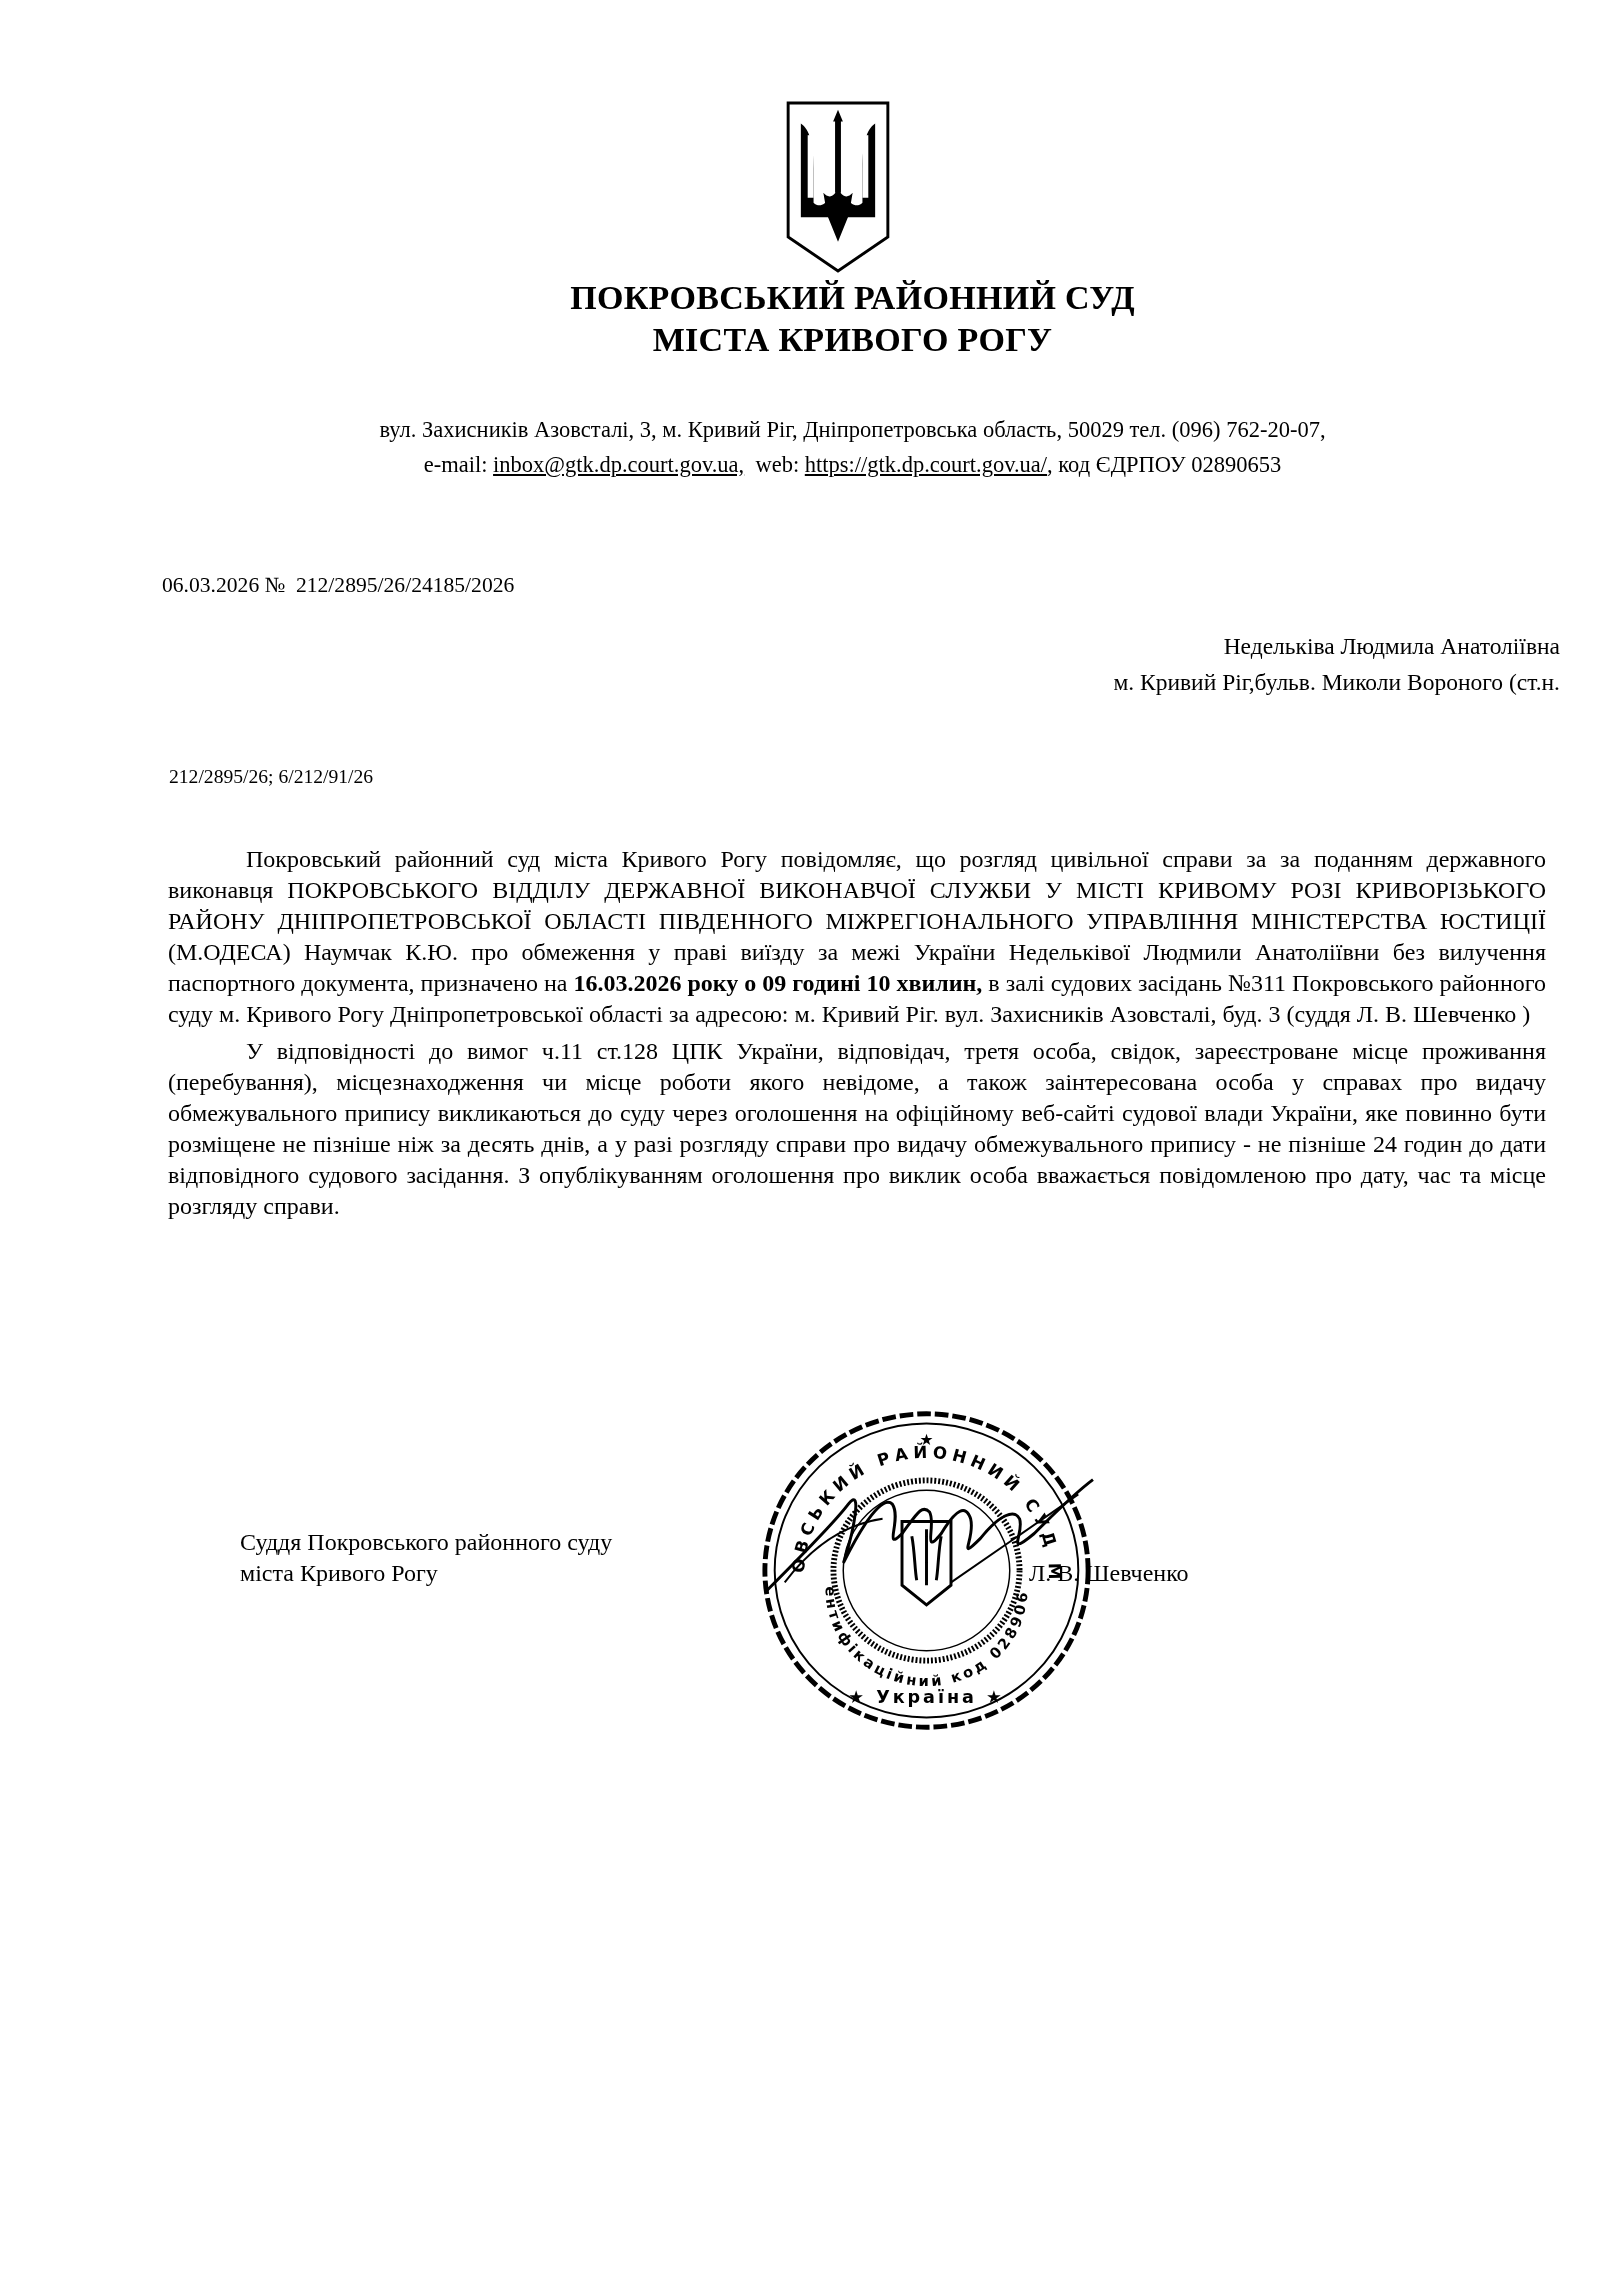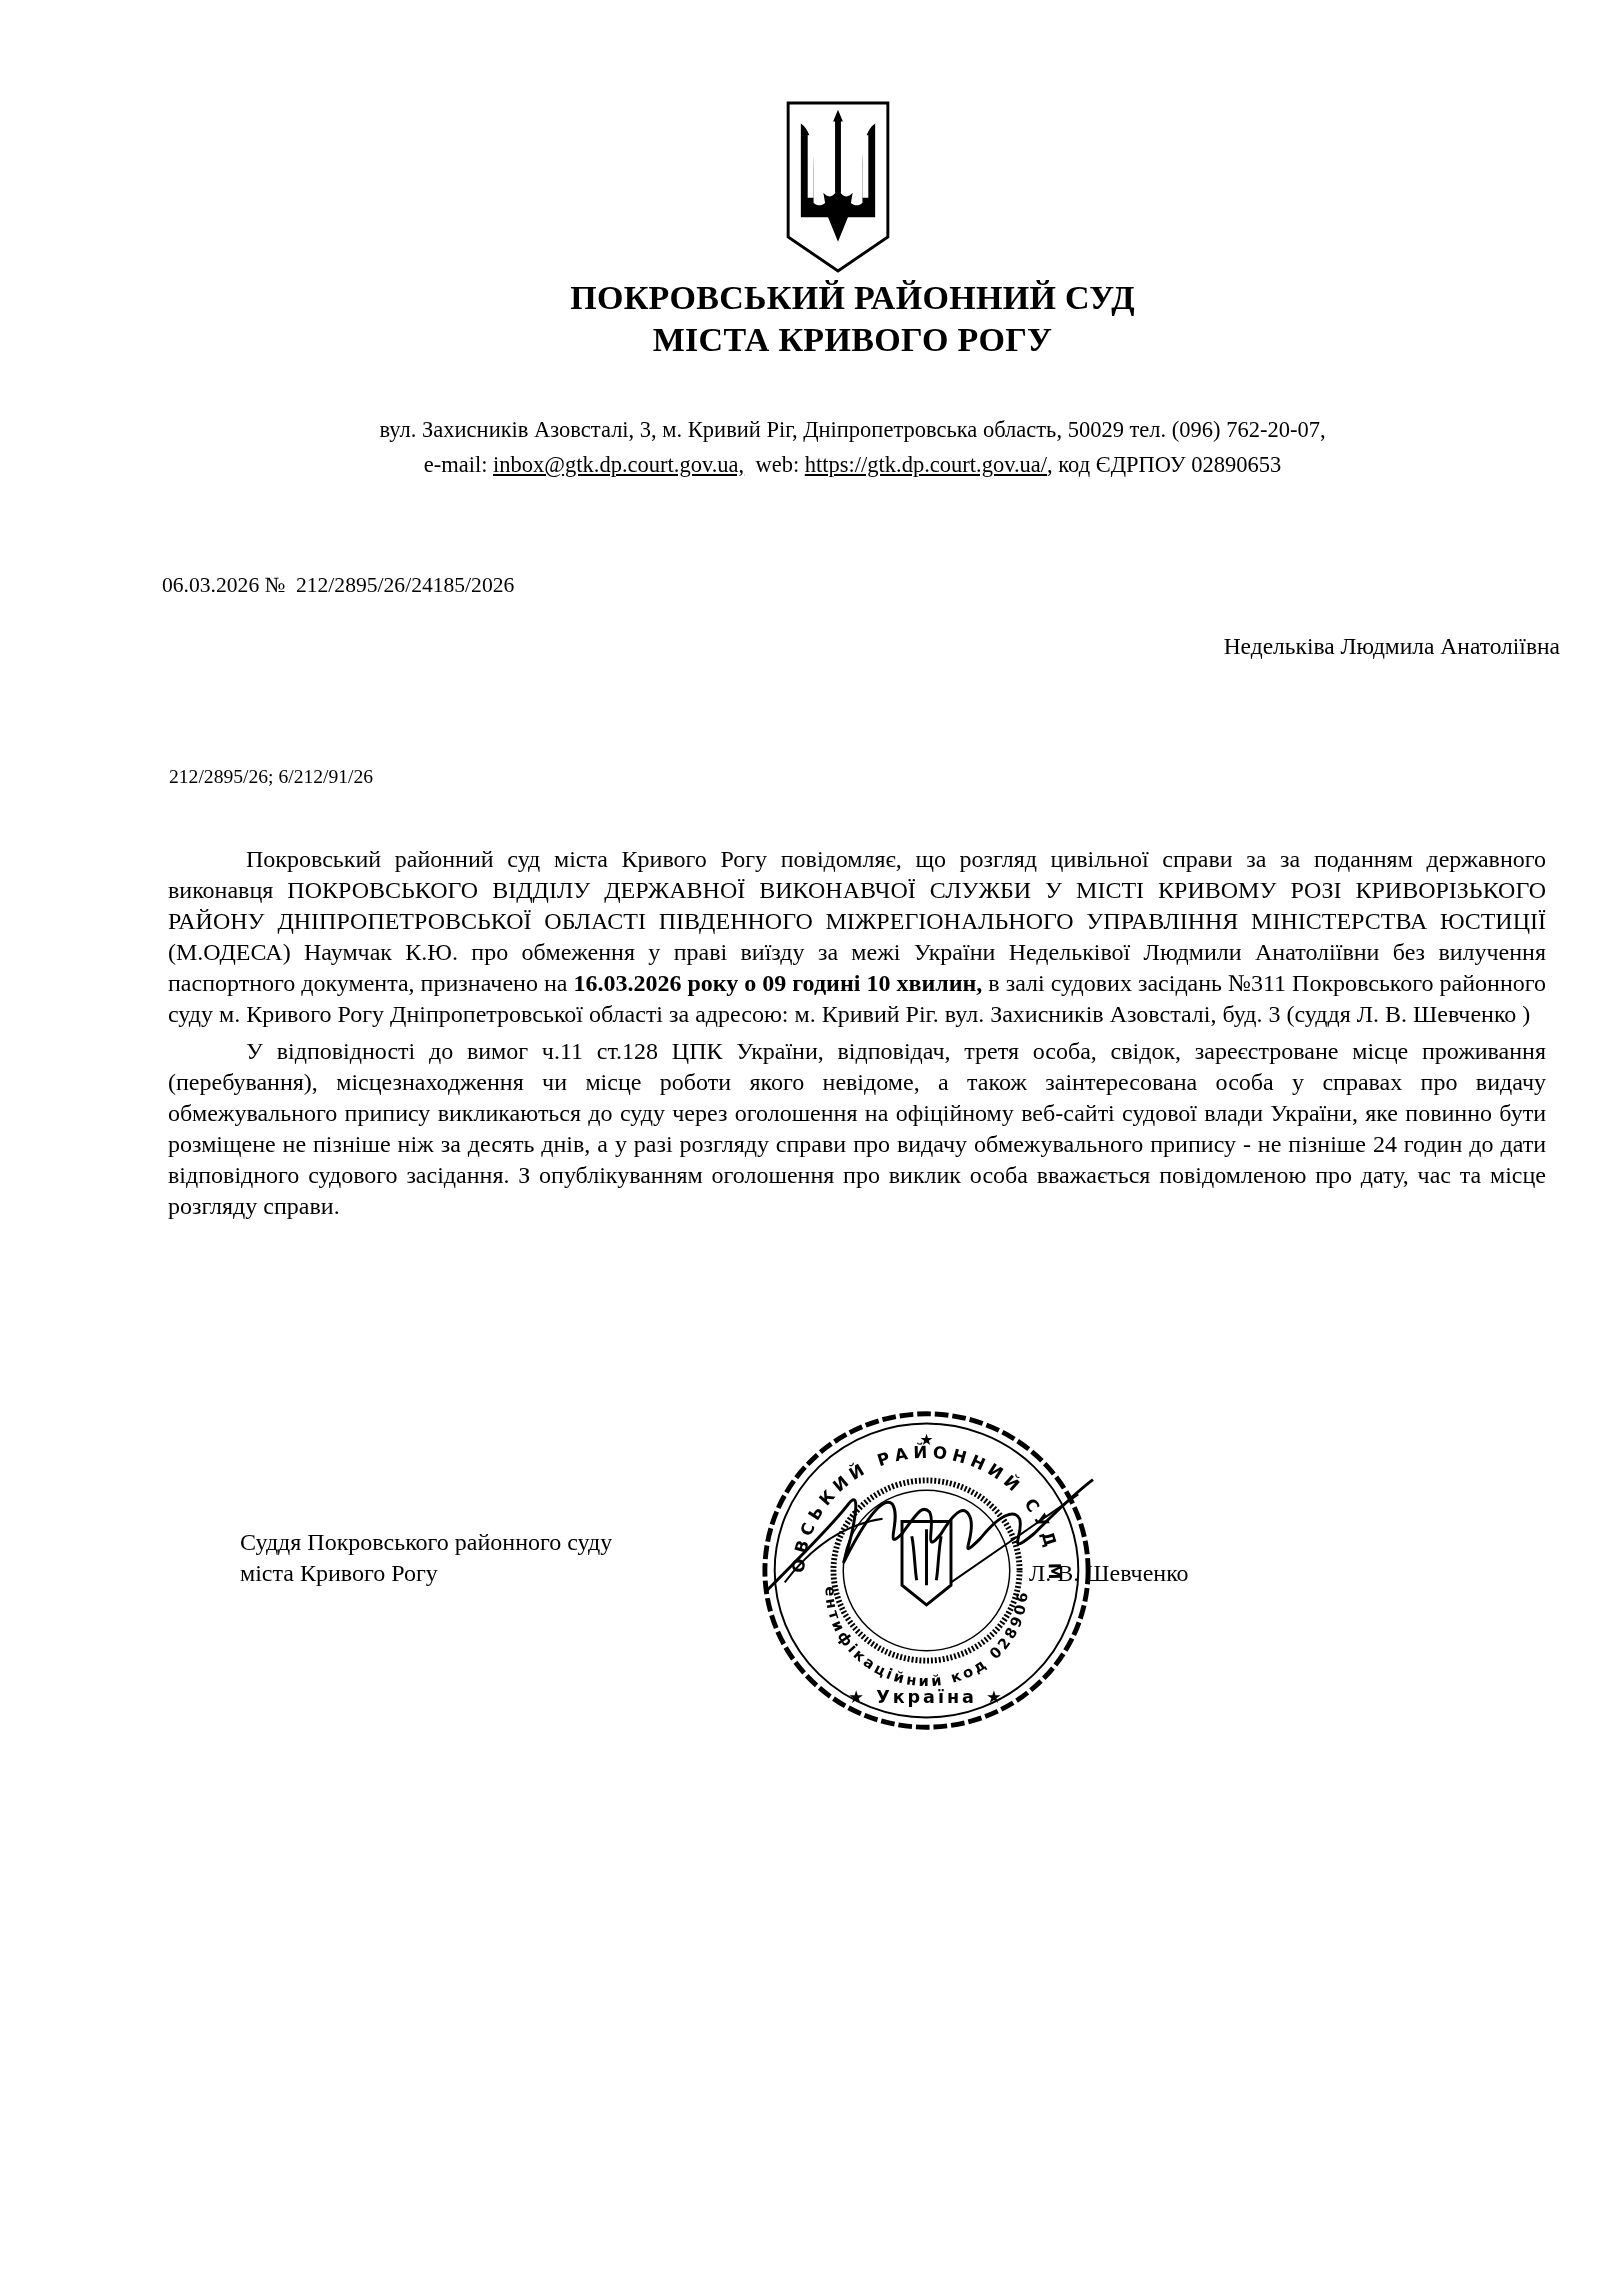--- a/index.html
+++ b/index.html
@@ -50,20 +50,21 @@
 
 <div class="abs addr a1">вул. Захисників Азовсталі, 3, м. Кривий Ріг,  Дніпропетровська область, 50029 тел. (096) 762-20-07,</div>
 <div class="abs addr a2">
   <span>e-mail: </span><span class="link">inbox@gtk.dp.court.gov.ua,</span><span style="white-space:pre">  web: </span><span class="link">https://gtk.dp.court.gov.ua/</span><span>, код ЄДРПОУ 02890653</span>
 </div>
 
 <div class="abs ref" style="white-space:pre">06.03.2026 №  212/2895/26/24185/2026</div>
 
 <div class="abs recipient">
   <div>Недельківа Людмила Анатоліївна</div>
+  <div>м. Кривий Ріг,бульв. Миколи Вороного (ст.н.</div>
 </div>
 
 <div class="abs caseno">212/2895/26; 6/212/91/26</div>
 
 <div class="abs body-text">
   <p><span>Покровський районний суд міста Кривого Рогу  повідомляє, що розгляд цивільної справи за за поданням державного виконавця ПОКРОВСЬКОГО ВІДДІЛУ ДЕРЖАВНОЇ ВИКОНАВЧОЇ СЛУЖБИ  У МІСТІ  КРИВОМУ РОЗІ  КРИВОРІЗЬКОГО РАЙОНУ  ДНІПРОПЕТРОВСЬКОЇ ОБЛАСТІ ПІВДЕННОГО МІЖРЕГІОНАЛЬНОГО УПРАВЛІННЯ МІНІСТЕРСТВА ЮСТИЦІЇ (М.ОДЕСА) Наумчак К.Ю. про обмеження у праві виїзду за межі України Недельківої Людмили Анатоліївни без вилучення паспортного документа, призначено на </span><b>16.03.2026 року о 09 годині 10 хвилин,</b><span> в залі судових засідань №311  Покровського  районного суду м. Кривого Рогу Дніпропетровської області за адресою: м. Кривий Ріг. вул. Захисників Азовсталі,  буд. 3 (суддя  Л. В.  Шевченко )</span></p>
   <p>У відповідності до вимог ч.11 ст.128 ЦПК України, відповідач, третя особа, свідок, зареєстроване місце проживання (перебування), місцезнаходження чи місце роботи якого невідоме, а також заінтересована особа у справах про видачу обмежувального припису викликаються до суду через оголошення на офіційному веб-сайті судової влади України, яке повинно бути розміщене не пізніше ніж за десять днів, а у разі розгляду справи про видачу обмежувального припису - не пізніше 24 годин до дати відповідного судового засідання. З опублікуванням оголошення про виклик особа вважається повідомленою про дату, час та місце розгляду справи.</p>
 </div>
 
 <div class="abs sig sig-left">

